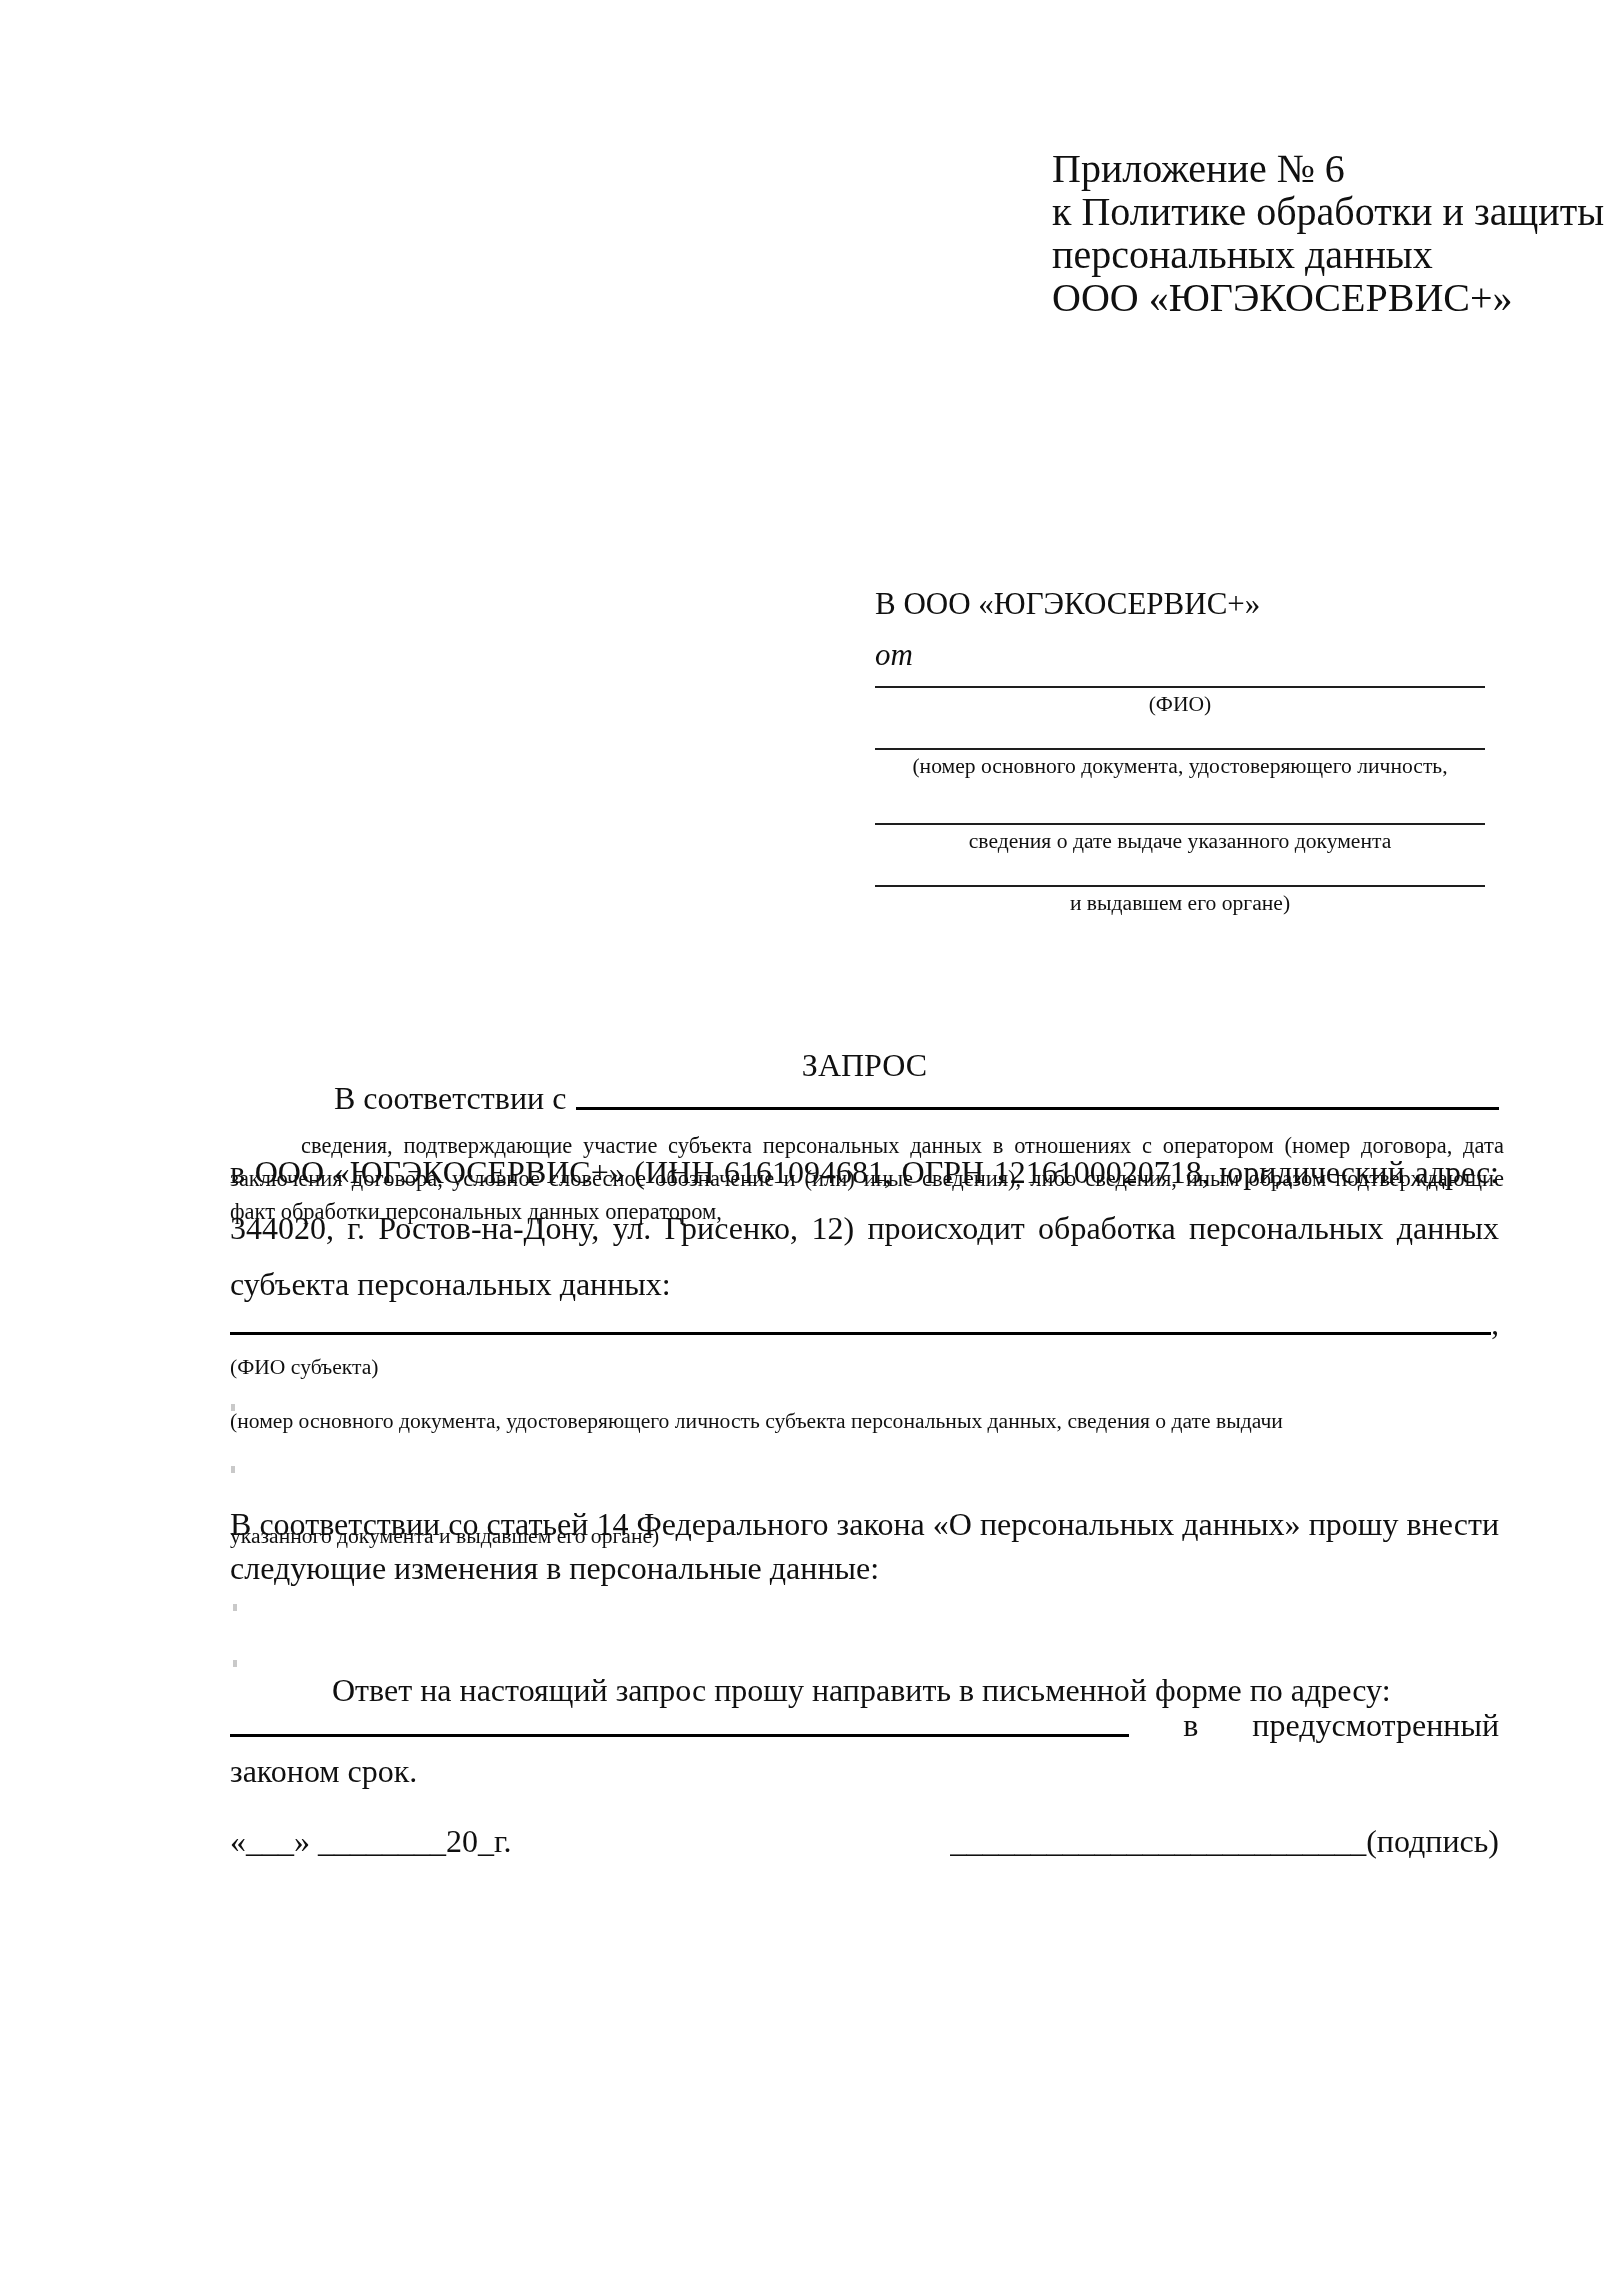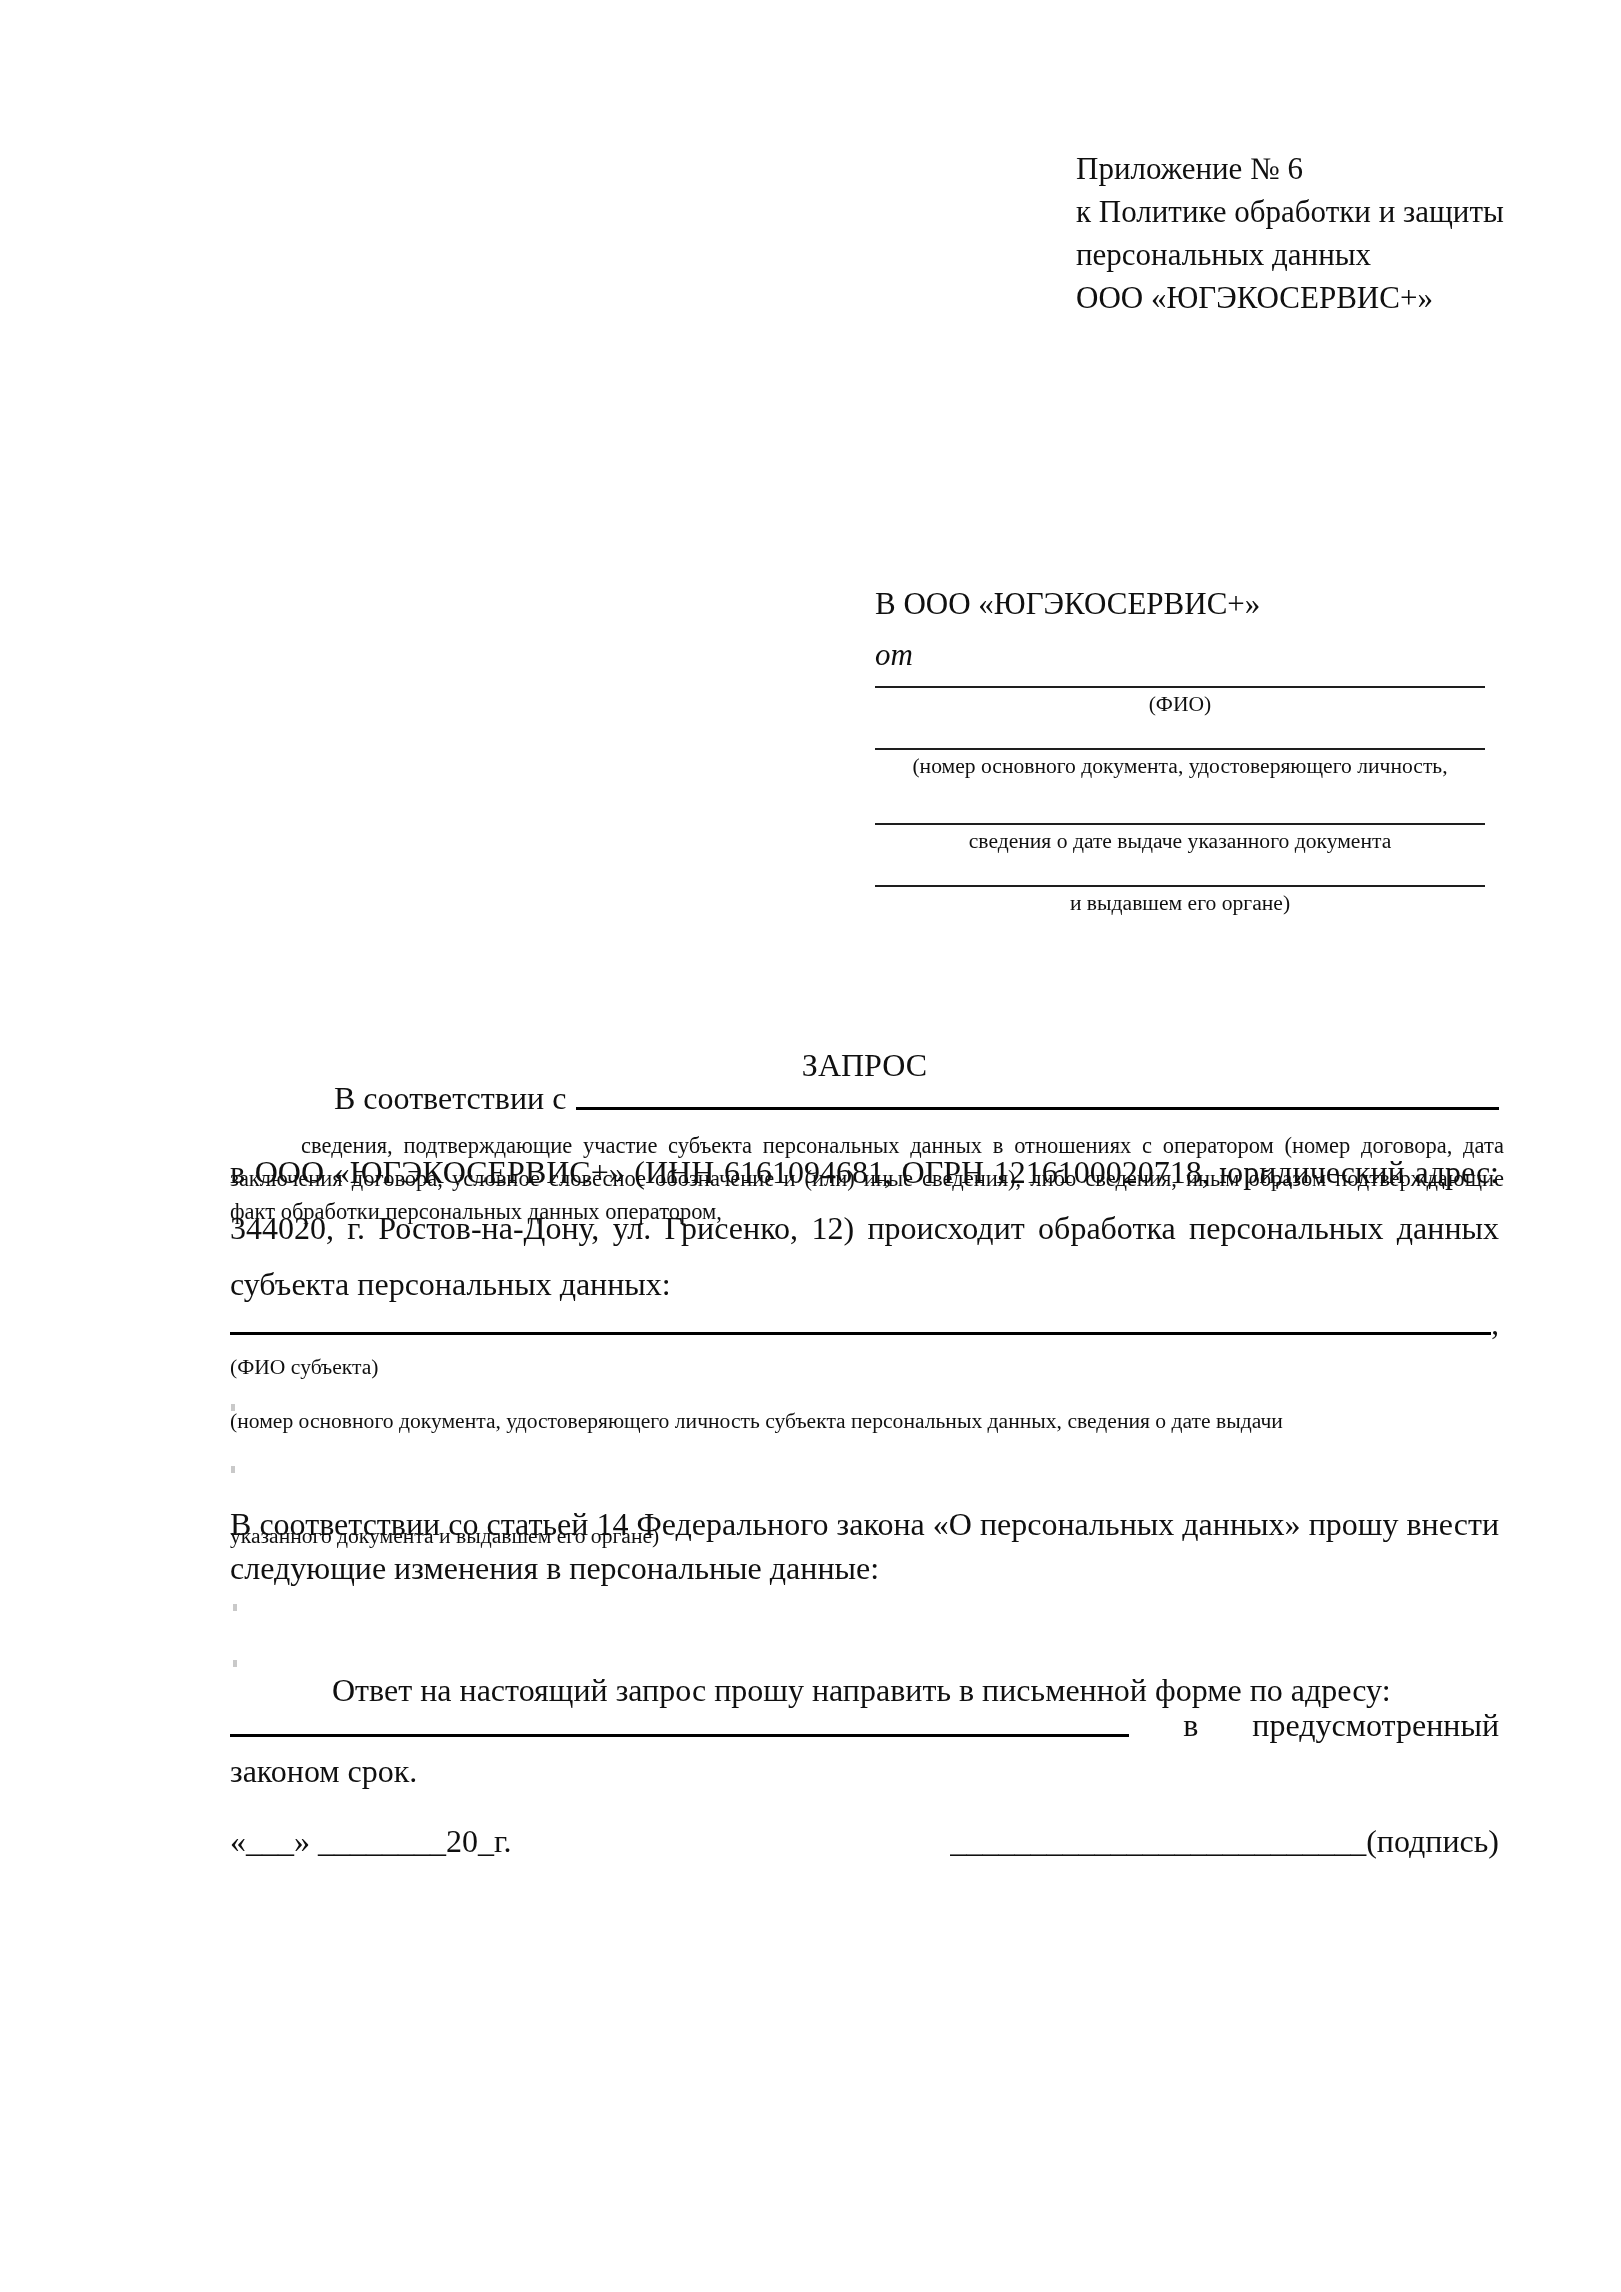--- a/index.html
+++ b/index.html
@@ -6,21 +6,21 @@
   .page{
     position:relative;
     width:1621px;height:2293px;
     background:#ffffff;
     font-family:"Liberation Serif","DejaVu Serif",serif;
     color:#101010;
     overflow:hidden;
   }
   .abs{position:absolute;}
   
-  .appendix{left:1076px;top:147px;font-size:31px;line-height:43px;white-space:nowrap;}
+  .appendix{left:1052px;top:147px;font-size:40px;line-height:43px;white-space:nowrap;}
   
   .title{left:230px;top:393px;width:1269px;text-align:center;
          font-weight:bold;font-size:37px;line-height:50px;}
   
   .addr-to{left:875px;top:586px;font-size:31px;white-space:nowrap;}
   .addr-from{left:875px;top:637px;font-size:31px;font-style:italic;}
   .rule{border-top:2.9px solid #1e1e1e;height:0;width:610px;left:875px;}
   .addr-cap{left:875px;width:610px;text-align:center;font-size:21.6px;white-space:nowrap;}
   
   .zapros{left:230px;top:1047px;width:1269px;text-align:center;font-size:32px;}

